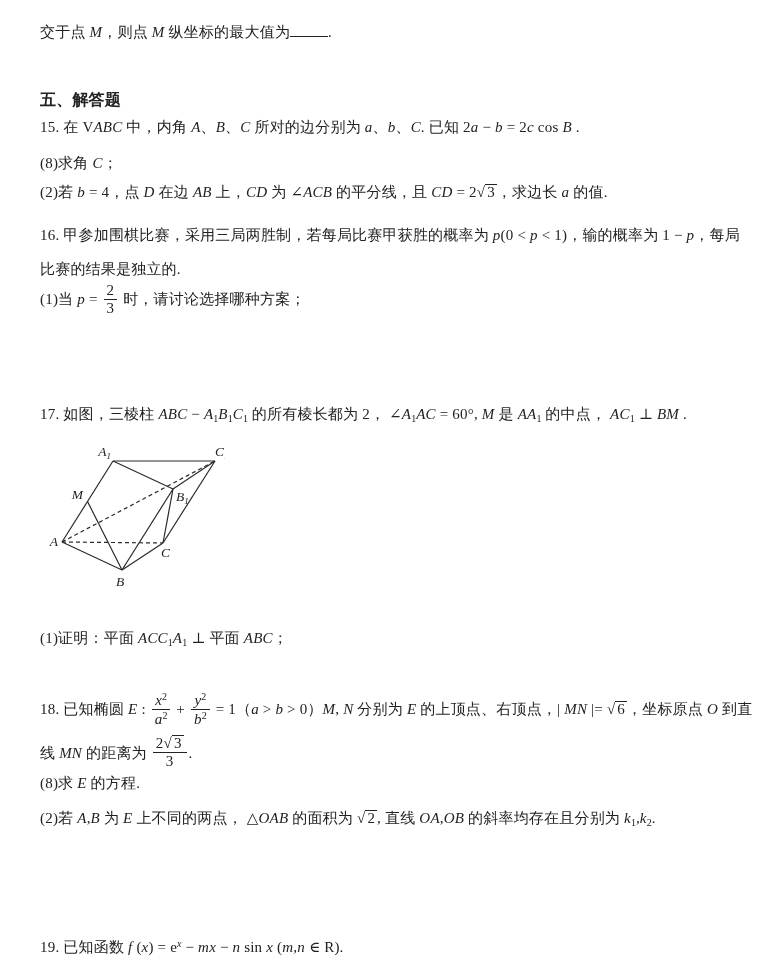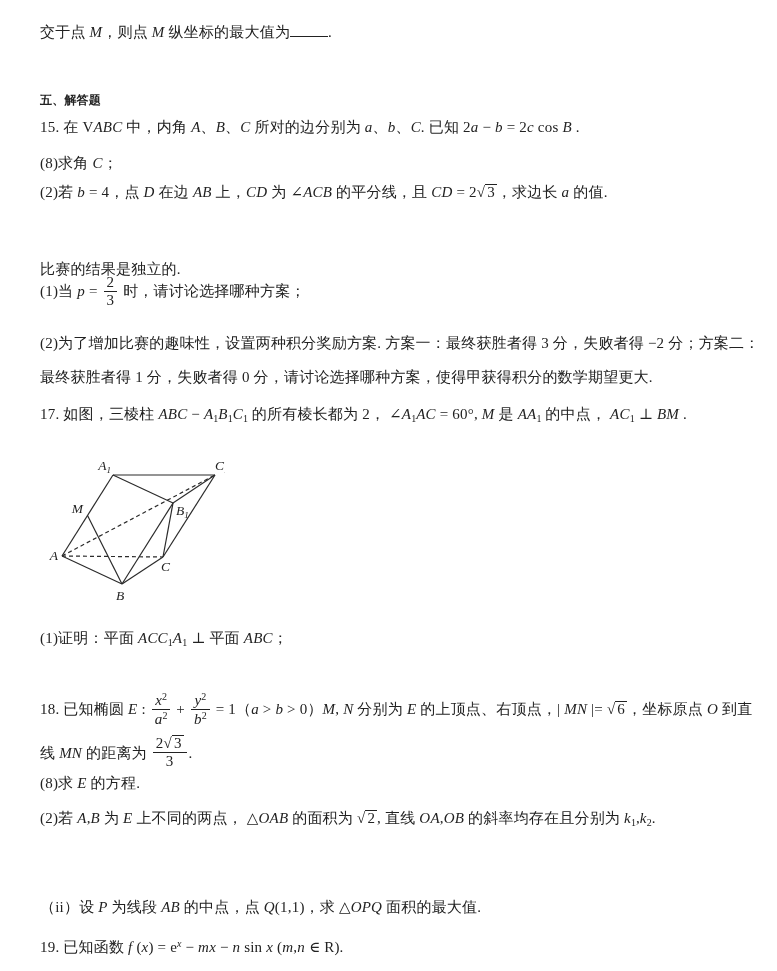--- a/index.html
+++ b/index.html
@@ -13,56 +13,55 @@
   }
   .ln{
     position:absolute;
     left:40px;
     margin:0;
     font-size:15px;
     line-height:20px;
     white-space:nowrap;
     letter-spacing:0.2px;
   }
-  .section{font-size:12px;}
+  .section{font-size:16px;}
   .t{font-style:normal;}
   .it{font-style:italic;font-family:"Liberation Serif","DejaVu Serif",serif;}
   .bd{font-weight:700;}
   .ss{font-size:10px;letter-spacing:0;}
   .sub{vertical-align:-0.3em;}
   .sup{vertical-align:0.5em;}
   .blank{display:inline-block;border-bottom:1.5px solid #222;height:14px;vertical-align:baseline;}
   .frac{display:inline-block;vertical-align:middle;text-align:center;margin:0 2px;transform:translateY(-2px);}
   .fn{display:block;border-bottom:1px solid #222;padding:0 3px;line-height:1.1;}
   .fd{display:block;padding:0 3px;line-height:1.1;}
   .sqrt{white-space:nowrap;}
   .rad{font-style:normal;}
   .sqrt-bar{border-top:1px solid #222;display:inline-block;padding:0 2px;line-height:1.05;}
-  .figure{position:absolute;left:45px;top:457px;width:180px;height:150px;}
+  .figure{position:absolute;left:45px;top:443px;width:180px;height:150px;}
   .figure svg{display:block;}
   .figure text{
     font-family:"Liberation Serif","DejaVu Serif",serif;
     font-style:italic;font-size:13.5px;fill:#222222;
   }
 </style>
 </head>
 <body>
 
 <div class="page">
   <p class="ln" style="top:22px"><span class="t">交于点 </span><span class="it">M</span><span class="t">，则点 </span><span class="it">M</span><span class="t"> 纵坐标的最大值为</span><span class="blank" style="width: 38px;"></span><span class="t">.</span></p>
   <p class="ln section" style="top:90px"><span class="bd">五、解答题</span></p>
 
   <p class="ln" style="top:117px"><span class="t">15. 在 V</span><span class="it">ABC</span><span class="t"> 中，内角 </span><span class="it">A</span><span class="t">、</span><span class="it">B</span><span class="t">、</span><span class="it">C</span><span class="t"> 所对的边分别为 </span><span class="it">a</span><span class="t">、</span><span class="it">b</span><span class="t">、</span><span class="it">C</span><span class="t">. 已知 2</span><span class="it">a</span><span class="t"> − </span><span class="it">b</span><span class="t"> = 2</span><span class="it">c</span><span class="t"> cos </span><span class="it">B</span><span class="t"> .</span></p>
   <p class="ln" style="top:153px"><span class="t">(8)求角 </span><span class="it">C</span><span class="t">；</span></p>
   <p class="ln" style="top:182px"><span class="t">(2)若 </span><span class="it">b</span><span class="t"> = 4，点 </span><span class="it">D</span><span class="t"> 在边 </span><span class="it">AB</span><span class="t"> 上，</span><span class="it">CD</span><span class="t"> 为 ∠</span><span class="it">ACB</span><span class="t"> 的平分线，且 </span><span class="it">CD</span><span class="t"> = 2</span><span class="sqrt"><span class="rad">√</span><span class="sqrt-bar"><span class="t">3</span></span></span><span class="t">，求边长 </span><span class="it">a</span><span class="t"> 的值.</span></p>
 
+  <p class="ln" style="top:225px"><span class="t">16. 甲参加围棋比赛，采用三局两胜制，若每局比赛甲获胜的概率为 </span><span class="it">p</span><span class="t">(0 &lt; </span><span class="it">p</span><span class="t"> &lt; 1)，输的概率为 1 − </span><span class="it">p</span><span class="t">，每局</span></p>
   <p class="ln" style="top:259px"><span class="t">比赛的结果是独立的.</span></p>
-  <p class="ln" style="top:276px"><span class="t">(1)当 </span><span class="it">p</span><span class="t"> = </span><span class="frac"><span class="fn"><span class="t">2</span></span><span class="fd"><span class="t">3</span></span></span><span class="t"> 时，请讨论选择哪种方案；</span></p>
-  <p class="ln" style="top:333px"><span class="t">(2)为了增加比赛的趣味性，设置两种积分奖励方案. 方案一：最终获胜者得 3 分，失败者得 −2 分；方案二：</span></p>
-  <p class="ln" style="top:367px"><span class="t">最终获胜者得 1 分，失败者得 0 分，请讨论选择哪种方案，使得甲获得积分的数学期望更大.</span></p>
+  <p class="ln" style="top:284px"><span class="t">(1)当 </span><span class="it">p</span><span class="t"> = </span><span class="frac"><span class="fn"><span class="t">2</span></span><span class="fd"><span class="t">3</span></span></span><span class="t"> 时，请讨论选择哪种方案；</span></p>
 
   <p class="ln" style="top:404px"><span class="t">17. 如图，三棱柱 </span><span class="it">ABC</span><span class="t"> − </span><span class="it">A</span><span class="ss sub">1</span><span class="it">B</span><span class="ss sub">1</span><span class="it">C</span><span class="ss sub">1</span><span class="t"> 的所有棱长都为 2， ∠</span><span class="it">A</span><span class="ss sub">1</span><span class="it">AC</span><span class="t"> = 60°, </span><span class="it">M</span><span class="t"> 是 </span><span class="it">AA</span><span class="ss sub">1</span><span class="t"> 的中点， </span><span class="it">AC</span><span class="ss sub">1</span><span class="t"> ⊥ </span><span class="it">BM</span><span class="t"> .</span></p>
 
   <div class="figure">
     <svg id="prism-svg" width="180" height="150" viewBox="0 0 180 150">
         <line x1="17" y1="99" x2="118" y2="100" stroke="#2b2b2b" stroke-width="1.2" stroke-dasharray="4 3"></line>
         <line x1="17" y1="99" x2="170" y2="18" stroke="#2b2b2b" stroke-width="1.2" stroke-dasharray="4 3"></line>
         <line x1="68" y1="18" x2="170" y2="18" stroke="#2b2b2b" stroke-width="1.2"></line>
         <line x1="17" y1="99" x2="68" y2="18" stroke="#2b2b2b" stroke-width="1.2"></line>
         <line x1="68" y1="18" x2="128" y2="46" stroke="#2b2b2b" stroke-width="1.2"></line>
@@ -82,16 +81,15 @@
         <text x="75" y="143" text-anchor="middle">B</text>
       </svg>
   </div>
 
   <p class="ln" style="top:628px"><span class="t">(1)证明：平面 </span><span class="it">ACC</span><span class="ss sub">1</span><span class="it">A</span><span class="ss sub">1</span><span class="t"> ⊥ 平面 </span><span class="it">ABC</span><span class="t">；</span></p>
 
   <p class="ln" style="top:693px"><span class="t">18. 已知椭圆 </span><span class="it">E</span><span class="t"> : </span><span class="frac"><span class="fn"><span class="it">x</span><span class="ss sup">2</span></span><span class="fd"><span class="it">a</span><span class="ss sup">2</span></span></span><span class="t"> + </span><span class="frac"><span class="fn"><span class="it">y</span><span class="ss sup">2</span></span><span class="fd"><span class="it">b</span><span class="ss sup">2</span></span></span><span class="t"> = 1（</span><span class="it">a</span><span class="t"> &gt; </span><span class="it">b</span><span class="t"> &gt; 0）</span><span class="it">M</span><span class="t">, </span><span class="it">N</span><span class="t"> 分别为 </span><span class="it">E</span><span class="t"> 的上顶点、右顶点，| </span><span class="it">MN</span><span class="t"> |= </span><span class="sqrt"><span class="rad">√</span><span class="sqrt-bar"><span class="t">6</span></span></span><span class="t">，坐标原点 </span><span class="it">O</span><span class="t"> 到直</span></p>
   <p class="ln" style="top:737px"><span class="t">线 </span><span class="it">MN</span><span class="t"> 的距离为 </span><span class="frac"><span class="fn"><span class="t">2</span><span class="sqrt"><span class="rad">√</span><span class="sqrt-bar"><span class="t">3</span></span></span></span><span class="fd"><span class="t">3</span></span></span><span class="t">.</span></p>
   <p class="ln" style="top:773px"><span class="t">(8)求 </span><span class="it">E</span><span class="t"> 的方程.</span></p>
   <p class="ln" style="top:808px"><span class="t">(2)若 </span><span class="it">A</span><span class="t">,</span><span class="it">B</span><span class="t"> 为 </span><span class="it">E</span><span class="t"> 上不同的两点， △</span><span class="it">OAB</span><span class="t"> 的面积为 </span><span class="sqrt"><span class="rad">√</span><span class="sqrt-bar"><span class="t">2</span></span></span><span class="t">, 直线 </span><span class="it">OA</span><span class="t">,</span><span class="it">OB</span><span class="t"> 的斜率均存在且分别为 </span><span class="it">k</span><span class="ss sub">1</span><span class="t">,</span><span class="it">k</span><span class="ss sub">2</span><span class="t">.</span></p>
-  <p class="ln" style="top:897px"><span class="t">（ii）设 </span><span class="it">P</span><span class="t"> 为线段 </span><span class="it">AB</span><span class="t"> 的中点，点 </span><span class="it">Q</span><span class="t">(1,1)，求 △</span><span class="it">OPQ</span><span class="t"> 面积的最大值.</span></p>
 
   <p class="ln" style="top:934px"><span class="t">19. 已知函数 </span><span class="it">f</span><span class="t"> (</span><span class="it">x</span><span class="t">) = e</span><span class="ss sup it">x</span><span class="t"> − </span><span class="it">mx</span><span class="t"> − </span><span class="it">n</span><span class="t"> sin </span><span class="it">x</span><span class="t"> (</span><span class="it">m</span><span class="t">,</span><span class="it">n</span><span class="t"> ∈ R).</span></p>
 </div>
 
 </body></html>

